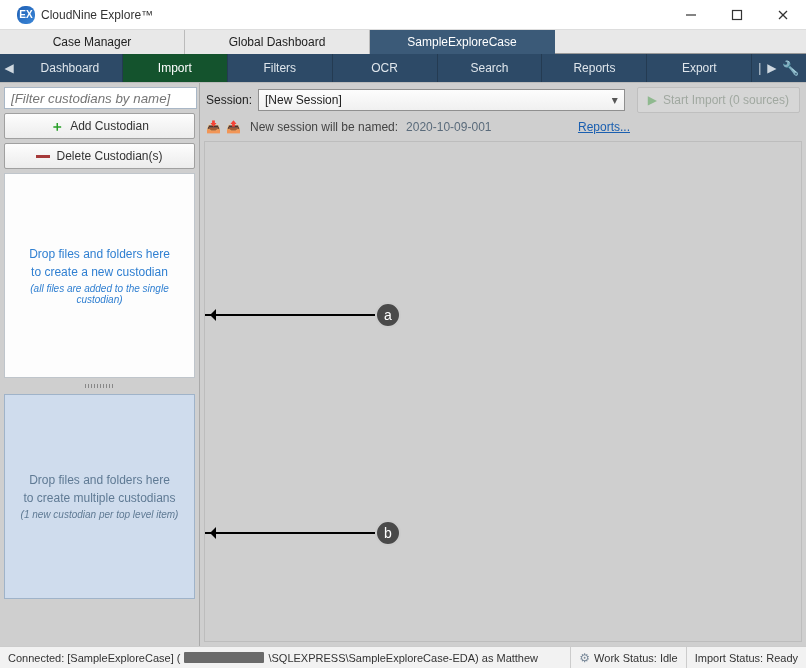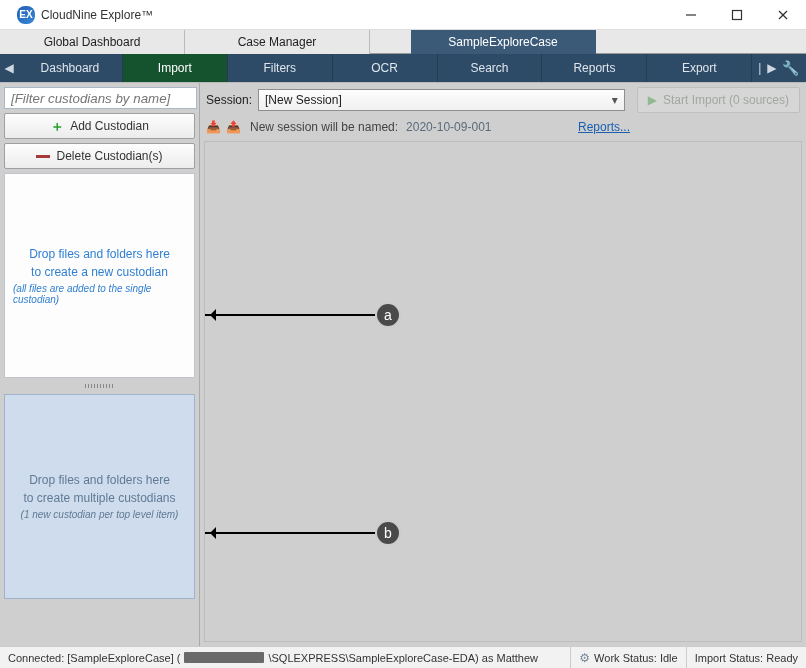--- a/index.html
+++ b/index.html
@@ -9,21 +9,21 @@
   .titlebar { height: 30px; display: flex; align-items: center; background: #fff; border-bottom: 1px solid #ddd; }
   .titlebar .app-icon { width: 18px; height: 18px; margin: 0 6px 0 17px; background: linear-gradient(135deg,#1e5fb4,#3b87d8); border-radius: 8px; display:flex;align-items:center;justify-content:center;color:#fff;font-size:10px;font-weight:bold; }
   .titlebar .title { font-size: 12px; color: #333; flex: 1; }
   .titlebar .win-btns { display: flex; }
   .titlebar .win-btn { width: 46px; height: 30px; display: flex; align-items: center; justify-content: center; font-size: 14px; color: #333; }
   .titlebar .win-btn svg { display:block; }
 
   
   .top-tabs { height: 24px; display: flex; border-bottom: 1px solid #999; background: #e8e8e8; }
   .top-tab { flex: 0 0 auto; min-width: 185px; height: 24px; display:flex;align-items:center;justify-content:center; font-size:12px; border-right:1px solid #bbb; background:#e8e8e8; color:#222; cursor:default; }
-  .top-tab.active { background:#3b5a78; color:#fff; border-right:1px solid #3b5a78;margin-left:41px; }
+  .top-tab.active { background:#3b5a78; color:#fff; border-right:1px solid #3b5a78; }
 
   
   .ribbon { height: 28px; background: #2d4a67; display:flex; align-items:stretch; color:#cfd8e0; position:relative; }
   .ribbon .scroll-btn { width:18px; display:flex;align-items:center;justify-content:center;color:#cfd8e0; }
   .ribbon .ritems { flex:1; display:flex; }
   .ribbon .ritem { flex:1; display:flex;align-items:center;justify-content:center; font-size:12px; color:#dfe6ec; border-right:1px solid #243b52; cursor:default; }
   .ribbon .ritem.active { background:#14532d; color:#fff; }
   .ribbon .right-tools { display:flex; align-items:center; padding:0 6px; gap:6px; color:#cfd8e0; }
   .ribbon .wrench { font-size:14px; }
 
@@ -32,21 +32,21 @@
 
   
   .left-panel { width:200px; background:#cfcfcf; padding:4px; display:flex;flex-direction:column; gap:4px; border-right:1px solid #aaa; }
   .filter-row { display:flex; gap:4px; align-items:center; }
   .filter-input { flex:1; height:22px; padding:2px 6px; font-style:italic; color:#15803d; background:#fff; border:1px solid #a9b7c6; }
   .filter-refresh { width:22px; height:22px; display:flex;align-items:center;justify-content:center; color:#6a8aa8; }
   .btn { height:26px; display:flex;align-items:center;justify-content:center; gap:6px; background:linear-gradient(#fdfdfd,#ececec); border:1px solid #a0a0a0; border-radius:2px; font-size:12px; color:#333; cursor:default; }
   .btn .plus-ico { color:#2aa02a; font-weight:bold; font-size:14px; line-height:1; }
   .btn .minus-ico { width:14px; height:3px; background:#a63a3a; display:inline-block; }
 
-  .dropzone { flex:0 0 205px; background:#fdfdfd; border:1px solid #bfc5cb; display:flex; flex-direction:column; align-items:center; justify-content:center; text-align:left; padding:8px; gap:4px; }
+  .dropzone { flex:0 0 205px; background:#fdfdfd; border:1px solid #bfc5cb; display:flex; flex-direction:column; align-items:center; justify-content:center; text-align:center; padding:8px; gap:4px; }
   .dropzone .line1 { color:#2f7fd1; font-size:12px; }
   .dropzone .line2 { color:#2f7fd1; font-style:italic; font-size:10px; }
   .dropzone.blue { background:#cfdced; border:1px solid #9fb3c9; }
   .dropzone.blue .line1 { color:#5f7a94; }
   .dropzone.blue .line2 { color:#5f7a94; }
 
   .splitter { height:8px; display:flex;align-items:center;justify-content:center; }
   .splitter .dots { width:30px; height:4px; background:repeating-linear-gradient(90deg,#888 0 1px,transparent 1px 3px); }
 
   
@@ -99,22 +99,22 @@
     <div class="win-btn">
         <svg width="12" height="12">
           <line x1="2" y1="2" x2="10" y2="10" stroke="#333" stroke-width="1.3"></line>
           <line x1="10" y1="2" x2="2" y2="10" stroke="#333" stroke-width="1.3"></line>
         </svg>
       </div>
   </div>
 </div>
 
 <div class="top-tabs">
+  <div class="top-tab">Case Manager</div>
   <div class="top-tab">Global Dashboard</div>
-  <div class="top-tab">Case Manager</div>
   <div class="top-tab active">SampleExploreCase</div>
 </div>
 
 <div class="ribbon">
   <div class="scroll-btn">◀</div>
   <div class="ritems">
     <div class="ritem">Dashboard</div>
     <div class="ritem active">Import</div>
     <div class="ritem">Filters</div>
     <div class="ritem">OCR</div>

